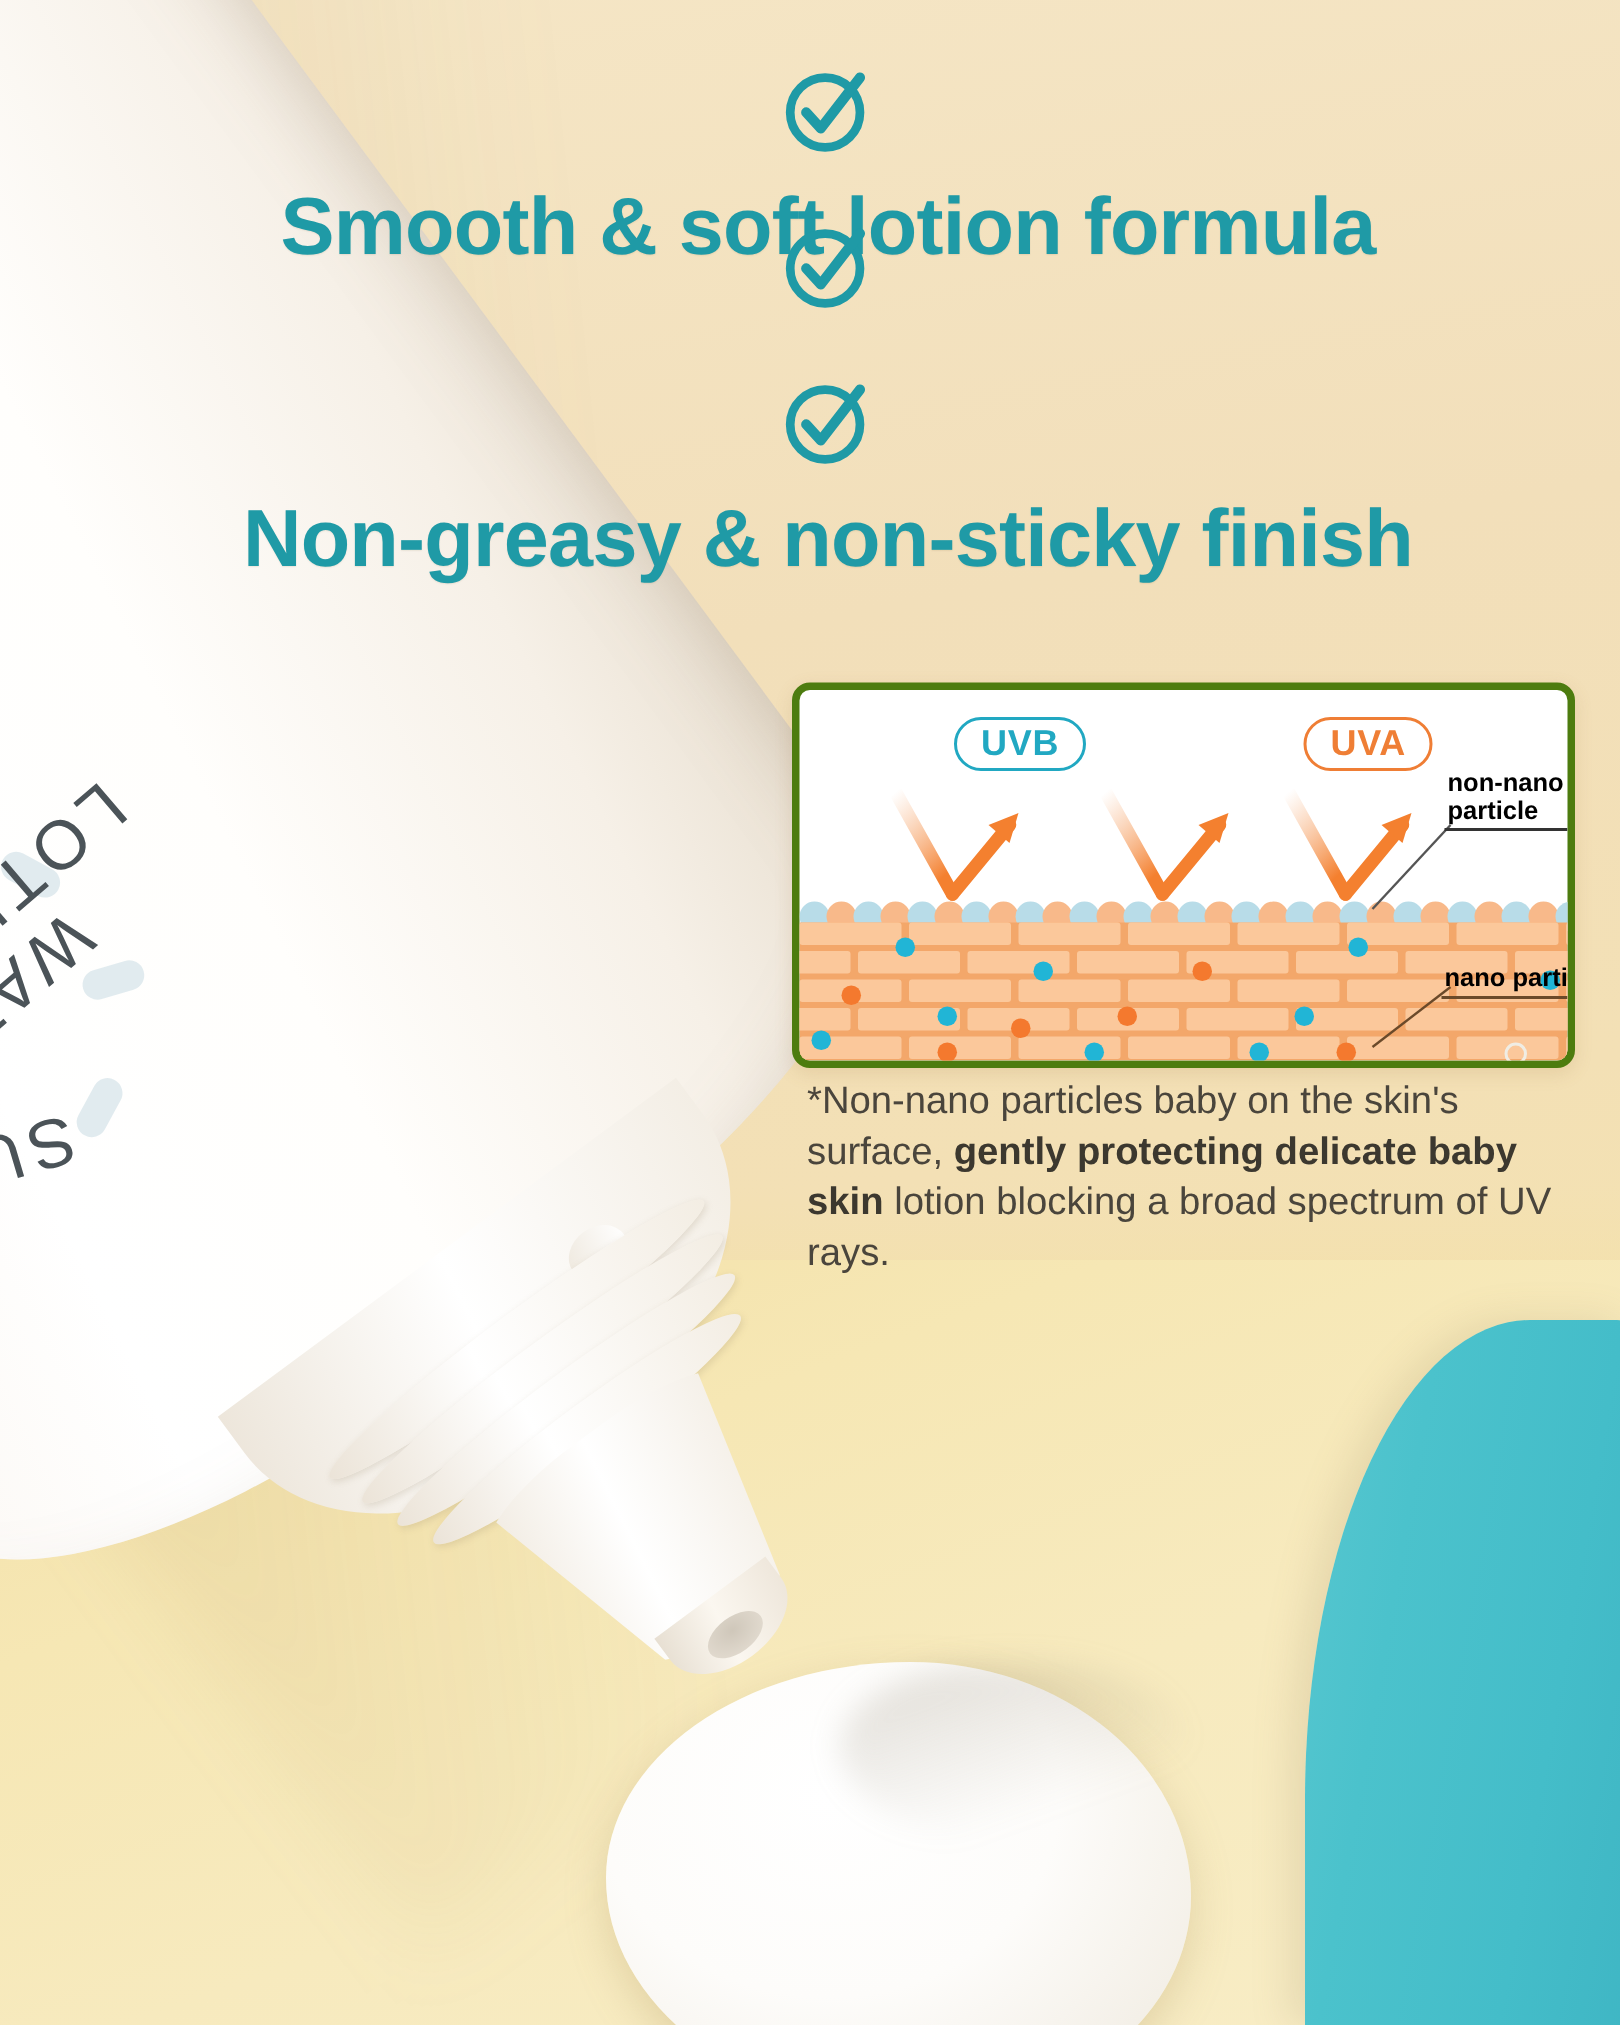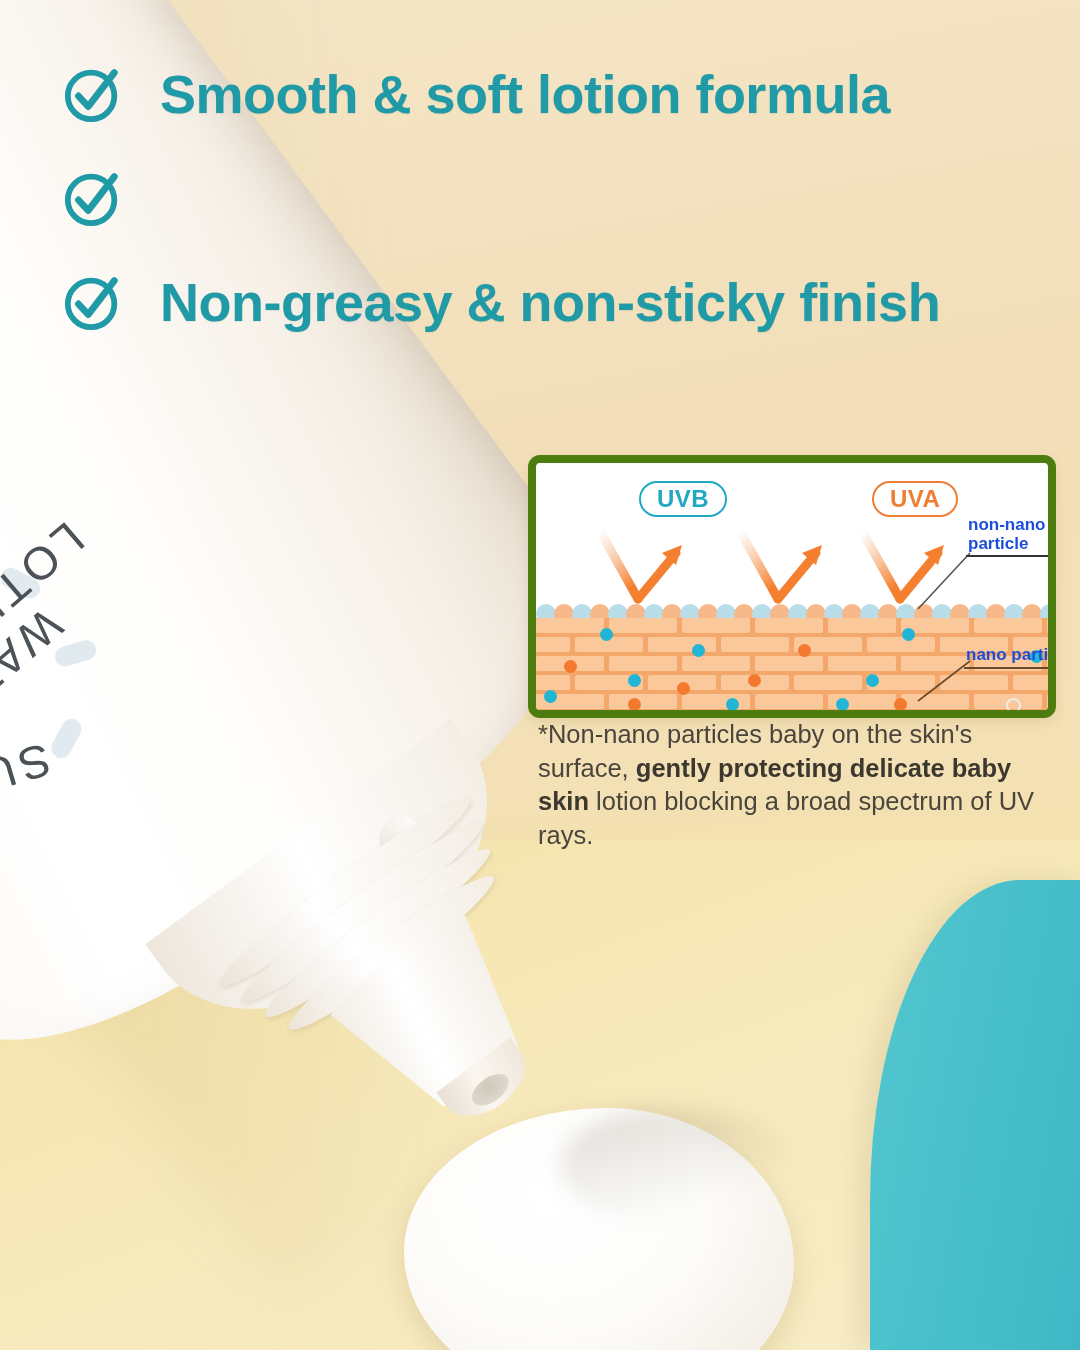--- a/index.html
+++ b/index.html
@@ -114,34 +114,34 @@
     background:linear-gradient(100deg,#58C7D0 0%,#4BC2CC 30%,#44BDC9 70%,#3FB6C4 100%);
     border-radius:150px 12px 0 0 / 320px 12px 0 0;
     box-shadow:-10px 0 26px rgba(150,130,90,.18);
   }
 
   
   .bullets{
     position:absolute;left:62px;top:42px;width:980px;
   }
   .bullet{
-    display:flex;align-items:center;gap:36px;height:104px;
+    display:flex;align-items:center;gap:20px;height:104px;flex-direction:column;
   }
   .check-icon{flex:0 0 auto;width:62px;height:62px;display:block;}
   .bullet-text{
     color:#1F9AA6;font-size:54px;line-height:1;font-weight:700;
     font-family:"Liberation Sans", sans-serif;
     letter-spacing:-.5px;white-space:nowrap;
     text-shadow:0 1px 1px rgba(120,100,60,.12);
   }
 
   
   .panel{
     position:absolute;left:528px;top:455px;width:512px;height:247px;
-    background:#FFFFFF;border:8px solid #4d7c0f;border-radius:12px;overflow:hidden;
+    background:#FFFFFF;border:5px solid #4d7c0f;border-radius:12px;overflow:hidden;
     box-shadow:0 4px 12px rgba(160,120,70,.16);
   }
   .pill{
     position:absolute;display:flex;align-items:center;justify-content:center;
     height:32px;padding:0 16px;border-radius:18px;border:2px solid;
     font-size:24px;font-weight:700;letter-spacing:.5px;
     font-family:"Liberation Sans", sans-serif;
   }
   .pill-uvb{left:103px;top:18px;color:#21A8C2;border-color:#21A8C2;}
   .pill-uva{left:336px;top:18px;color:#EF7E35;border-color:#EF7E35;}
@@ -162,21 +162,21 @@
   .brick{position:absolute;height:15px;background:#FBC89B;border-radius:2px;}
   .nano{position:absolute;width:13px;height:13px;border-radius:50%;}
   .nano-c{background:#21B5D6;}
   .nano-o{background:#F4792E;}
   .nano-hollow{
     position:absolute;width:11px;height:11px;border-radius:50%;
     border:2px solid #F0EDE4;background:transparent;
   }
 
   .dlabel{
-    position:absolute;font-weight:700;color:#1d4ed8;font-size:17px;line-height:1.12;
+    position:absolute;font-weight:700;color:#000000;font-size:17px;line-height:1.12;
     font-family:"Liberation Sans", sans-serif;text-align:left;
   }
   .dlabel-rule{position:absolute;height:2px;background:#333;}
   .leader{position:absolute;}
 
   
   .caption{
     position:absolute;left:538px;top:718px;width:505px;
     color:#4A453C;font-size:25.5px;line-height:1.32;
     font-family:"Liberation Sans", sans-serif;

